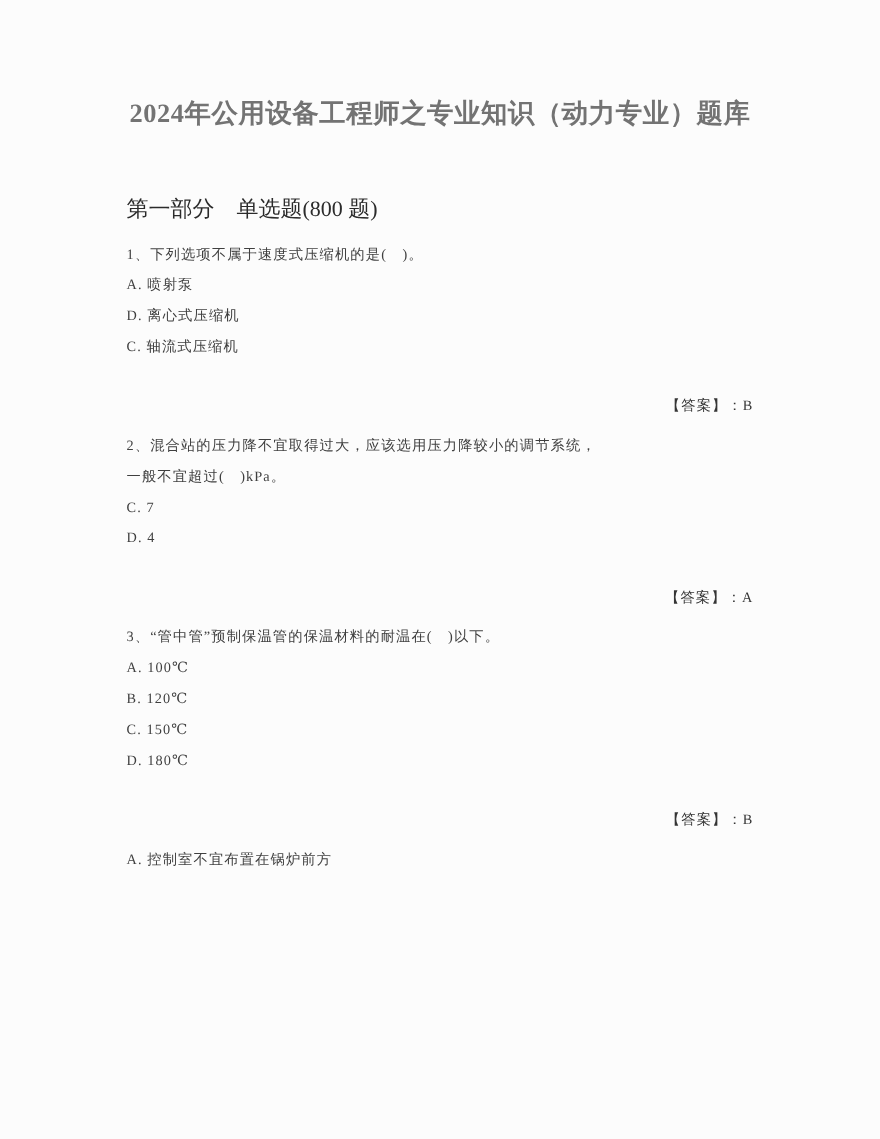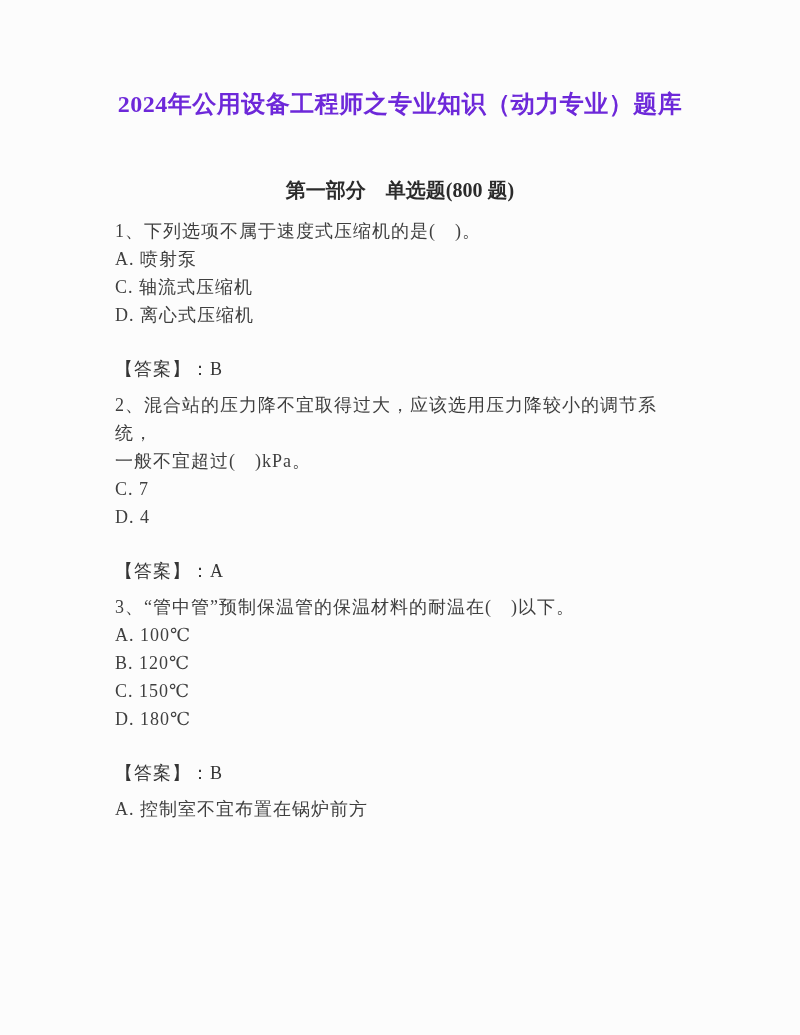--- a/index.html
+++ b/index.html
@@ -17,60 +17,59 @@
     height: 1035px;
     padding: 0 115px;
     color: #3f3f3f;
   }
   .doc-title {
     margin: 86px 0 0 0;
     font-size: 24px;
     line-height: 36px;
     font-weight: bold;
     text-align: center;
-    color: #6d28d9;
+    color: #737373;
     letter-spacing: 0.5px;
     white-space: nowrap;
   }
   .section-heading {
     margin: 54px 0 0 0;
     font-size: 20px;
     line-height: 28px;
-    font-weight: bold;
-    text-align: center;
+    font-weight: normal;
     color: #2b2b2b;
   }
   .question-block { margin-top: 8px; }
   .question-block.first { margin-top: 13px; }
   .question-text,
   .option-line,
   .answer-line {
     margin: 0;
-    font-size: 18px;
+    font-size: 13px;
     line-height: 28px;
     letter-spacing: 1px;
     color: #3f3f3f;
   }
   .question-text { white-space: pre-line; }
-  .answer-line { margin-top: 26px; color: #353535; }
+  .answer-line { margin-top: 26px; color: #353535; text-align: right; }
 </style>
 </head>
 <body>
 
 <div class="page">
 
   <h1 class="doc-title">2024年公用设备工程师之专业知识（动力专业）题库</h1>
 
   <h2 class="section-heading">第一部分　单选题(800 题)</h2>
 
   <section class="question-block first">
     <p class="question-text">1、下列选项不属于速度式压缩机的是(　)。</p>
     <p class="option-line">A. 喷射泵</p>
+    <p class="option-line">D. 离心式压缩机</p>
     <p class="option-line">C. 轴流式压缩机</p>
-    <p class="option-line">D. 离心式压缩机</p>
     <p class="answer-line">【答案】：B</p>
   </section>
 
   <section class="question-block">
     <p class="question-text">2、混合站的压力降不宜取得过大，应该选用压力降较小的调节系统，
 一般不宜超过(　)kPa。</p>
     <p class="option-line">C. 7</p>
     <p class="option-line">D. 4</p>
     <p class="answer-line">【答案】：A</p>
   </section>

